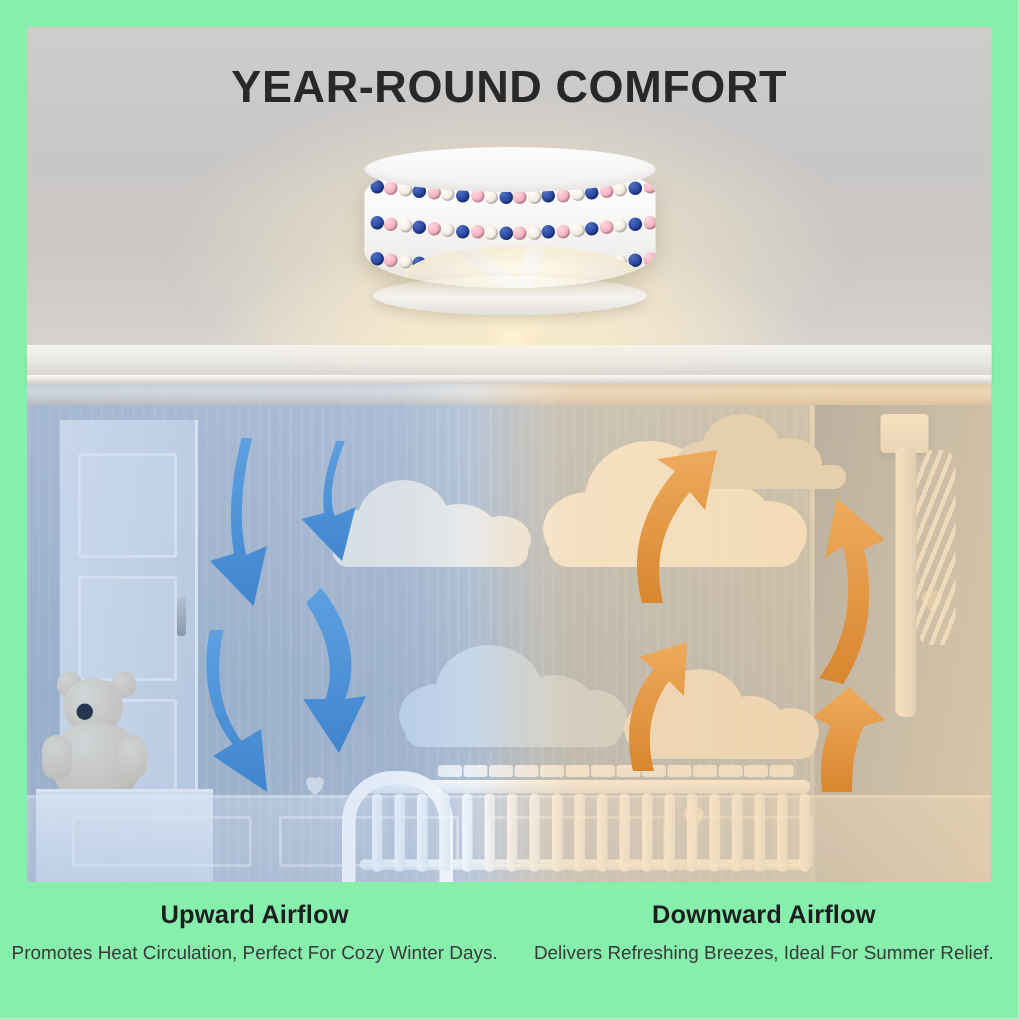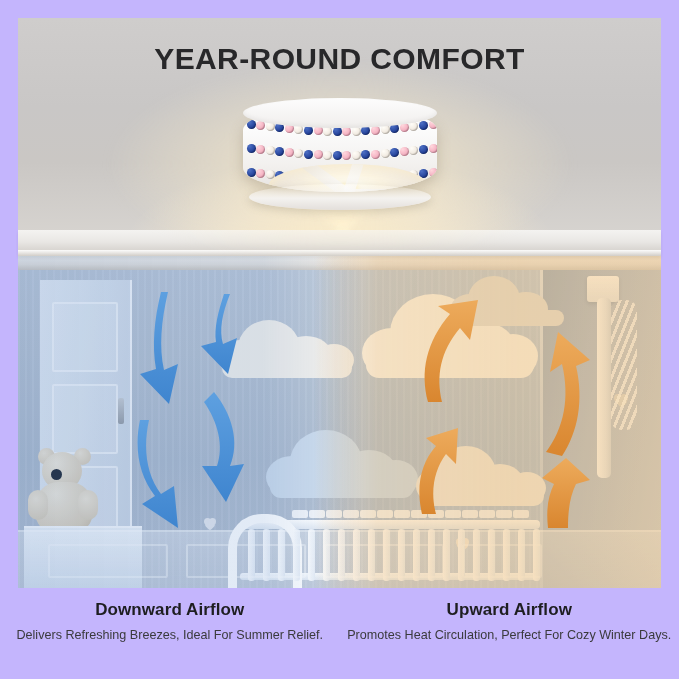--- a/index.html
+++ b/index.html
@@ -2,21 +2,21 @@
 <html><head>
 <meta charset="utf-8">
 <style>
   * { margin:0; padding:0; box-sizing:border-box; }
   html,body { width:679px; height:679px; overflow:hidden; }
   body {
     background:#e9e7e6;
     font-family:"Liberation Sans", sans-serif;
     position:relative;
   }
-  #page { position:absolute; inset:0; width:679px; height:679px; background:#c4b5fd; }
+  #page { position:absolute; inset:0; width:679px; height:679px; background:#86efac; }
 
   
   .headline{
     position:absolute; top:42px; left:0; width:679px;
     text-align:center;
     font-size:30px; font-weight:bold; letter-spacing:0.4px;
     color:#28282a;
     z-index:40;
   }
 
@@ -548,22 +548,22 @@
 
         <path d="M404 262 C 398 236, 402 212, 418 194 L 408 186 L 440 176 L 438 212 L 428 202 C 416 218, 412 240, 418 262 Z"></path>
 
         <path d="M530 276 C 528 258, 530 244, 536 232 L 524 226 L 548 206 L 572 228 L 558 232 C 552 244, 550 258, 550 276 Z"></path>
       </g>
     </svg>
   </div>
 
   <div class="captions">
     <div class="cap">
+      <div class="cap-title">Upward Airflow</div>
+      <div class="cap-sub">Promotes Heat Circulation, Perfect For Cozy Winter Days.</div>
+    </div>
+    <div class="cap">
       <div class="cap-title">Downward Airflow</div>
       <div class="cap-sub">Delivers Refreshing Breezes, Ideal For Summer Relief.</div>
     </div>
-    <div class="cap">
-      <div class="cap-title">Upward Airflow</div>
-      <div class="cap-sub">Promotes Heat Circulation, Perfect For Cozy Winter Days.</div>
-    </div>
   </div>
 
 </div>
 
 </body></html>

